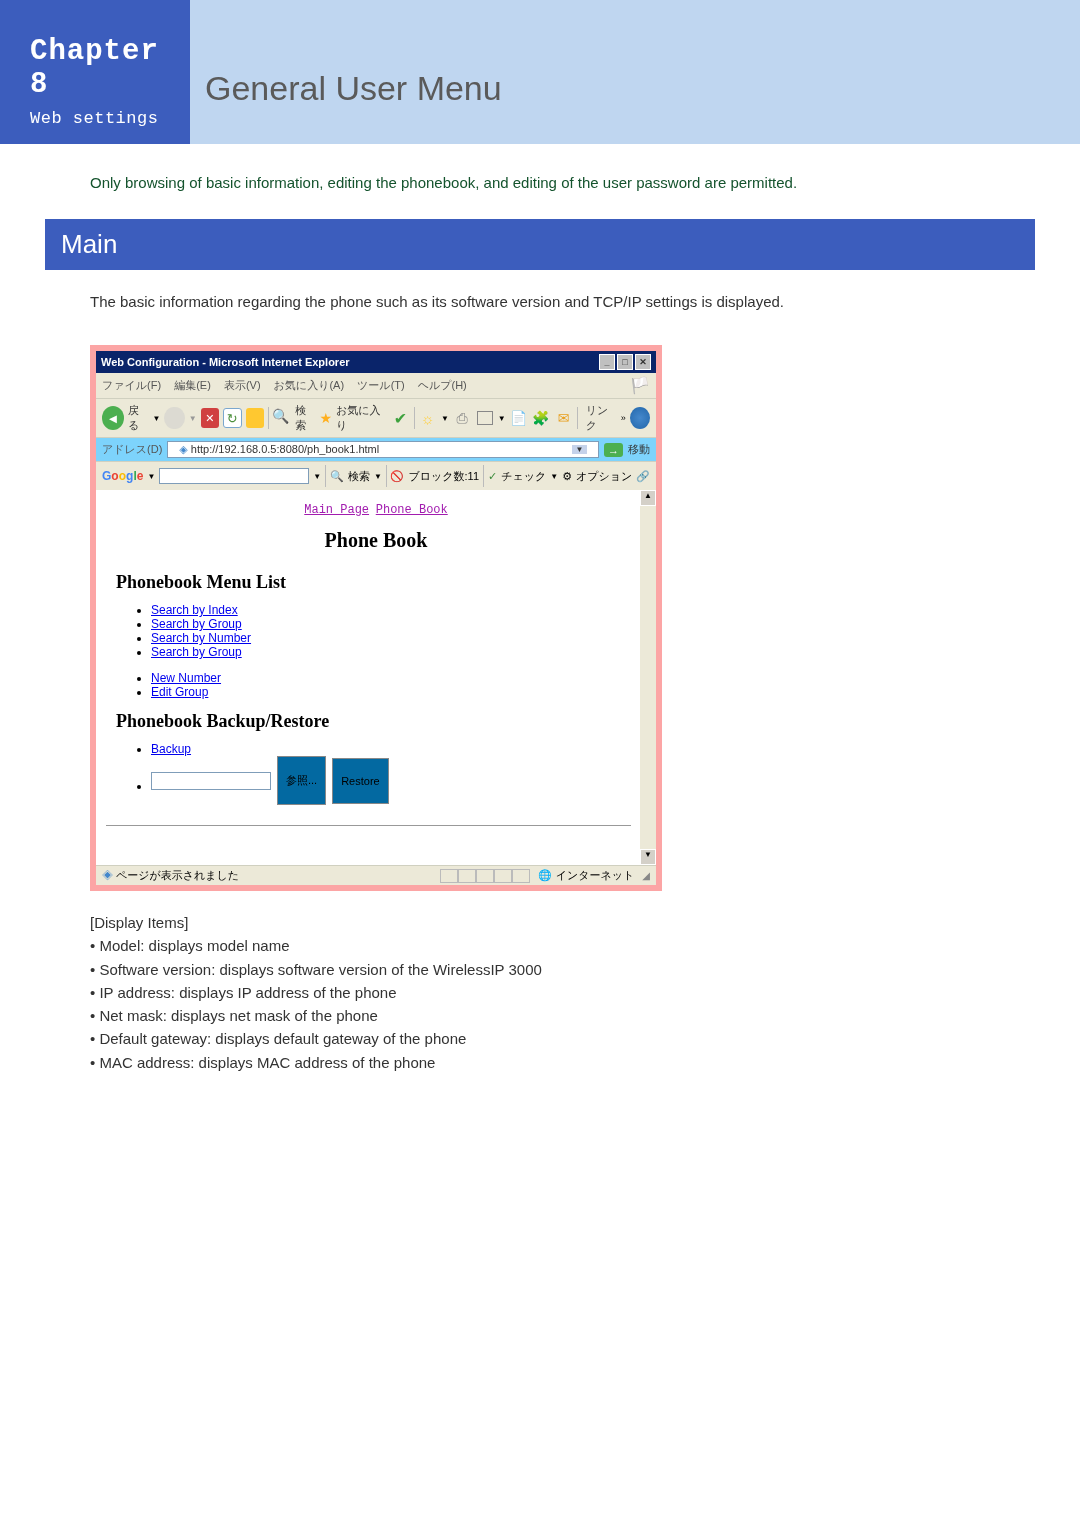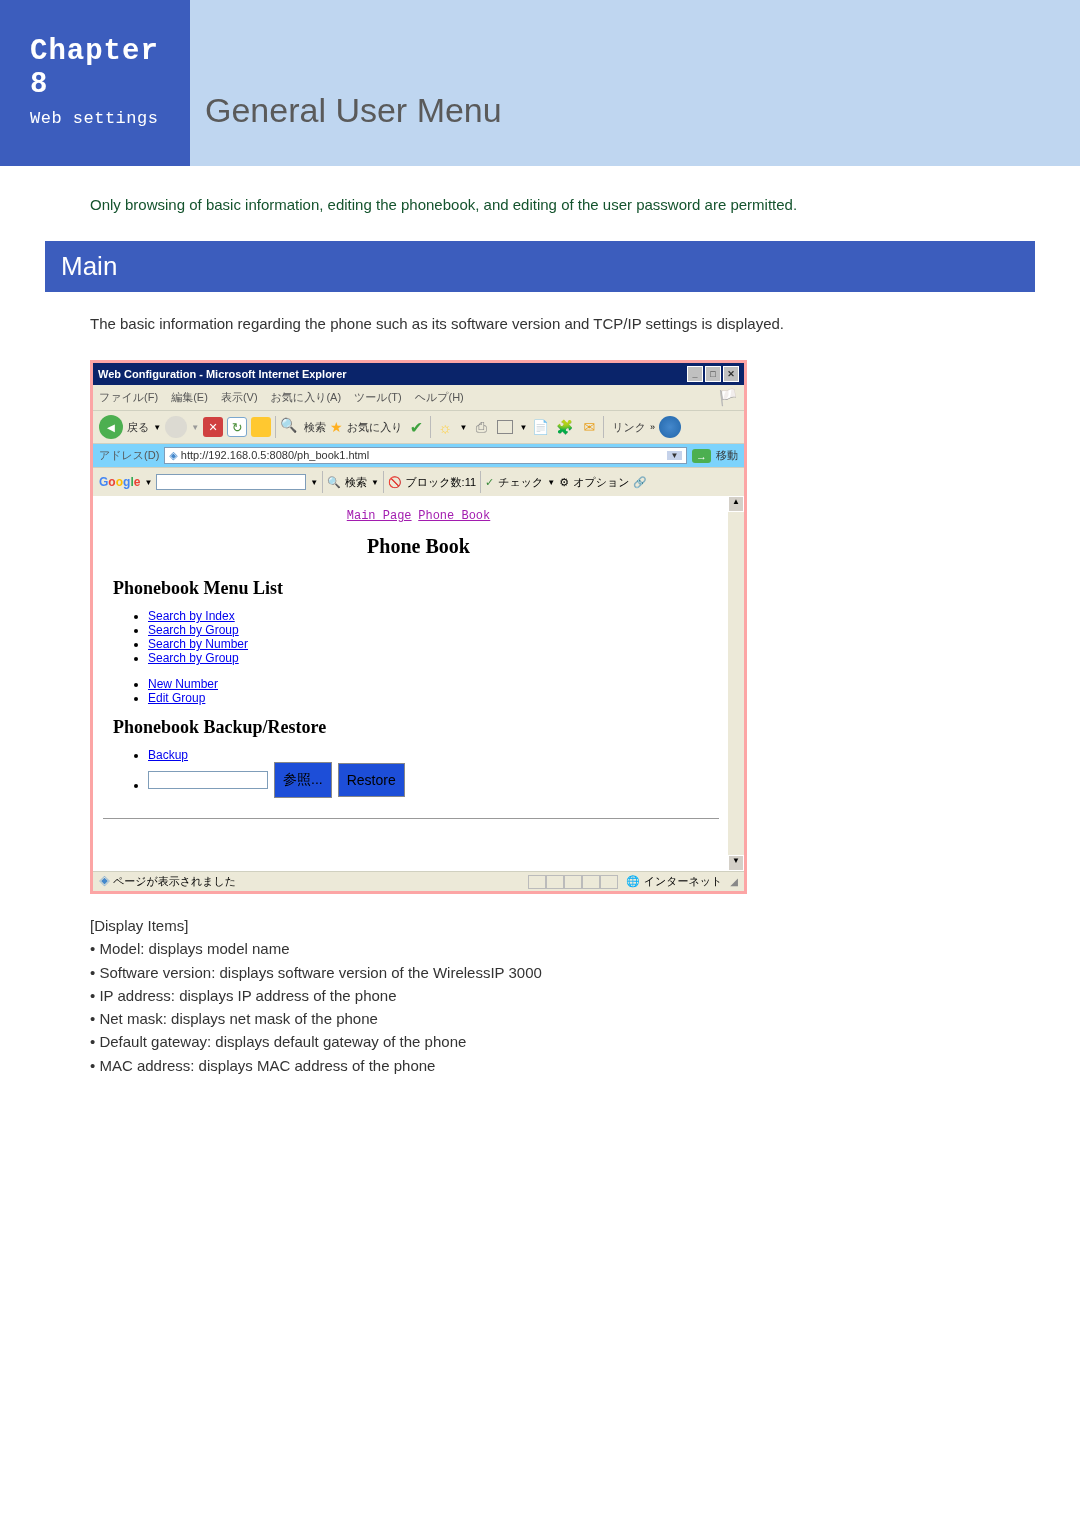--- a/index.html
+++ b/index.html
@@ -7,21 +7,21 @@
       padding: 0;
       box-sizing: border-box;
     }
     body {
       font-family: Arial, sans-serif;
       background: white;
       width: 1080px;
     }
     .header-container {
       display: flex;
-      height: 166px;
+      height: 144px;
     }
     .chapter-box {
       width: 190px;
       background: #3C5DBD;
       color: white;
       padding: 35px 20px 20px 30px;
     }
     .chapter-title {
       font-family: "Courier New", monospace;
       font-size: 29px;
@@ -64,23 +64,24 @@
       margin-left: -5px;
       margin-right: -5px;
     }
     .section-text {
       font-size: 15px;
       color: #333;
       padding: 23px 0 28px 40px;
     }
     .screenshot {
       margin-left: 40px;
-      width: 657px;
-      border: 3px solid #fca5a5;
+      width: 572px;
+      border: 6px solid #fca5a5;
       font-size: 12px;
+      margin-top: 7px;
     }
     .ie-titlebar {
       background: linear-gradient(to bottom, #0A246A, #0A246A);
       color: white;
       padding: 3px 5px;
       display: flex;
       justify-content: space-between;
       align-items: center;
       font-size: 11px;
       font-weight: bold;
@@ -220,21 +221,21 @@
       font-size: 11px;
       border-top: 1px solid #d0d0c0;
     }
     .ie-addr-label {
       color: #555;
     }
     .ie-addr-input {
       flex: 1;
       background: white;
       border: 1px solid #7F9DB9;
-      padding: 1px 4px;
+      padding: 1px 11px;
       font-size: 11px;
       color: #333;
       display: flex;
       justify-content: space-between;
       align-items: center;
     }
     .ie-addr-dropdown {
       width: 15px;
       background: #C5D2EA;
       font-size: 8px;
@@ -329,24 +330,24 @@
       gap: 6px;
       margin-left: 18px;
     }
     .pb-file-input {
       border: 1px solid #7F9DB9;
       width: 120px;
       height: 18px;
       background: white;
     }
     .pb-button {
-      background: #1d4ed8;
+      background: #0369a1;
       border: 1px solid #888;
-      padding: 8px 8px;
-      font-size: 14px;
+      padding: 16px 8px;
+      font-size: 11px;
     }
     .pb-hr {
       border: none;
       border-top: 1px solid #999;
       margin-top: 20px;
       margin-left: -10px;
       margin-right: 5px;
     }
     .ie-statusbar {
       background: #ECE9D8;

